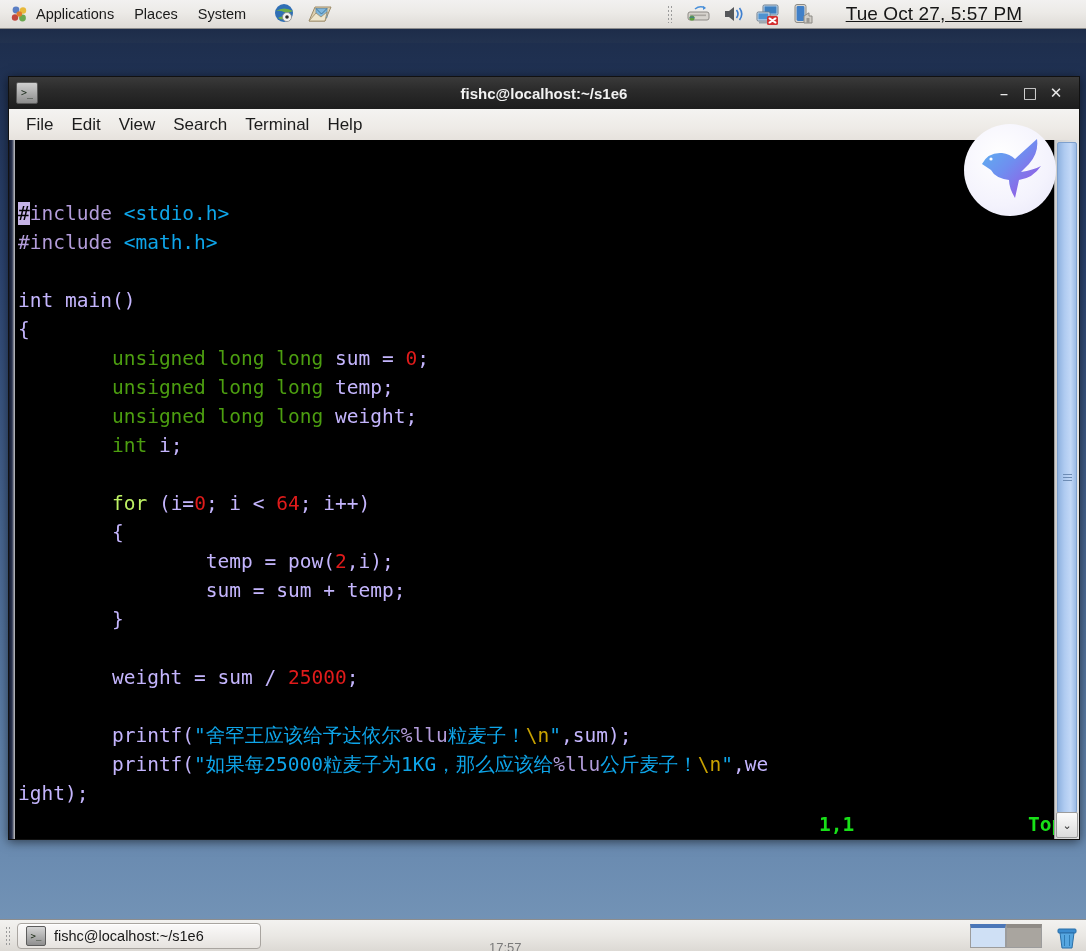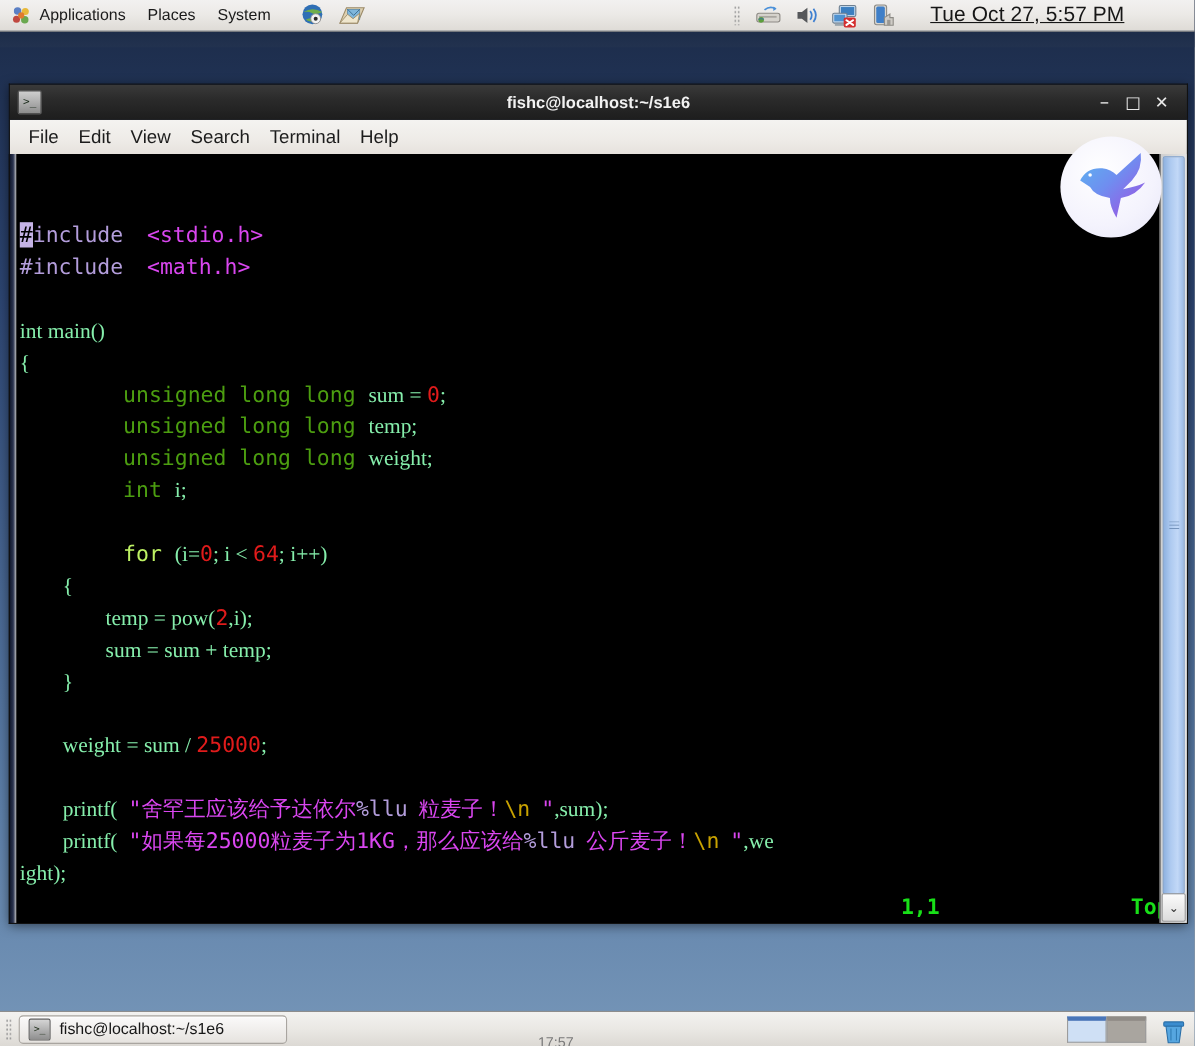--- a/index.html
+++ b/index.html
@@ -93,24 +93,24 @@
     flex: 1 1 auto; position: relative; overflow: hidden;
     background: #000;
     font-family: "DejaVu Sans Mono", "Liberation Mono", monospace;
     font-size: 19.5px; line-height: 29px;
     padding-top: 1px;
     white-space: pre;
   }
   .code-line { height: 29px; padding-left: 3px; letter-spacing: 0px;}
   
   .c-pre    { color: #b39ddb; }       
-  .c-str    { color: #d946ef; margin-left: 10px; }       
+  .c-str    { color: #0ea5e9; }       
   .c-num    { color: #e01b1b; }       
   .c-type   { color: #4c9e10; }       
-  .c-ident  { color: #86efac; font-family: Liberation Serif, serif; }       
+  .c-ident  { color: #c4b5fd; }       
   .c-kw     { color: #bef264; }       
   .c-fmt    { color: #b39ddb; }       
   .c-esc    { color: #c8a200; }       
   .cursor-block { background: #c5b3e6; color: #000; }
 
   #status-line {
     position: absolute; left: 18px; bottom: 0; width: 100%;
     height: 29px; line-height: 29px;
     font-family: "DejaVu Sans Mono","Liberation Mono",monospace;
     font-size: 19.5px; color: #18e018; background: #000;

